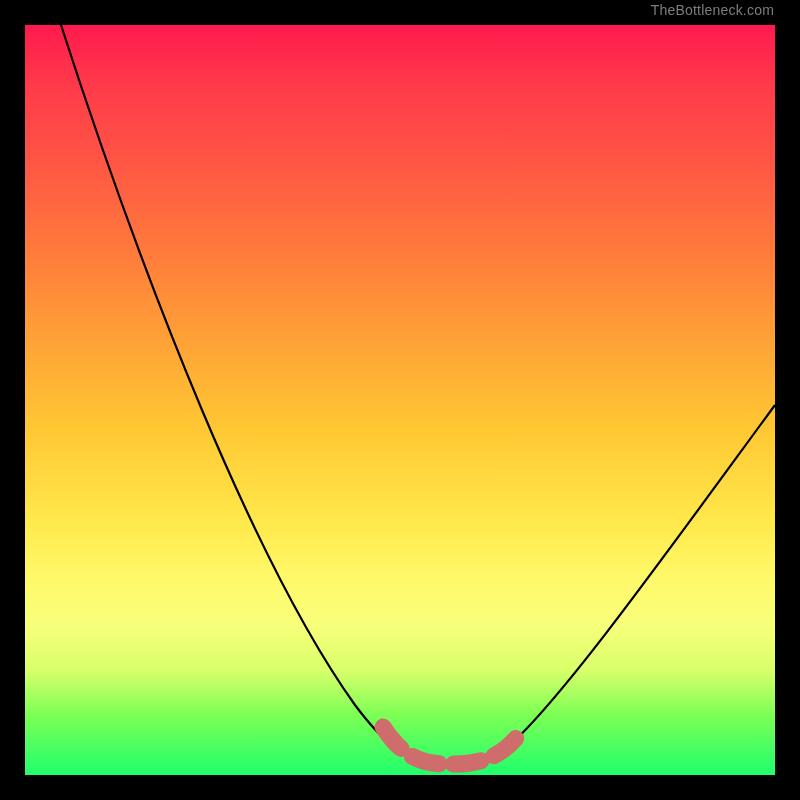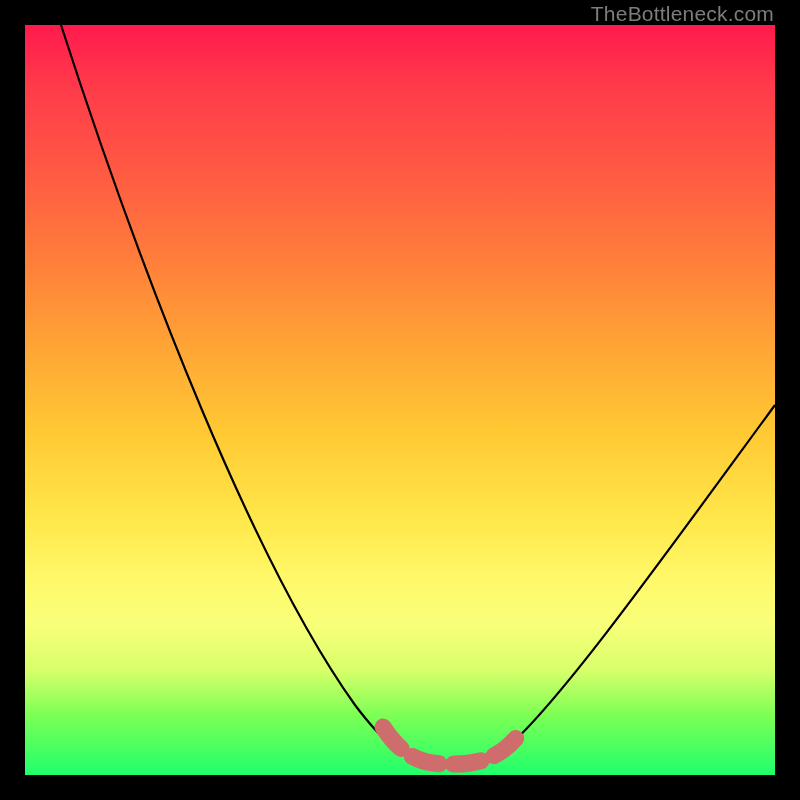--- a/index.html
+++ b/index.html
@@ -47,21 +47,21 @@
     top: 0;
     width: 750px;
     height: 750px;
     overflow: visible;
   }
   .watermark {
     position: absolute;
     top: 2px;
     right: 26px;
     color: #7d7d7d;
-    font-size: 21px;
+    font-size: 14px;
     font-weight: 500;
     letter-spacing: 0.2px;
     user-select: none;
     margin-left: 28px;
   }
 </style>
 </head>
 <body>
 
 <div class="frame">

